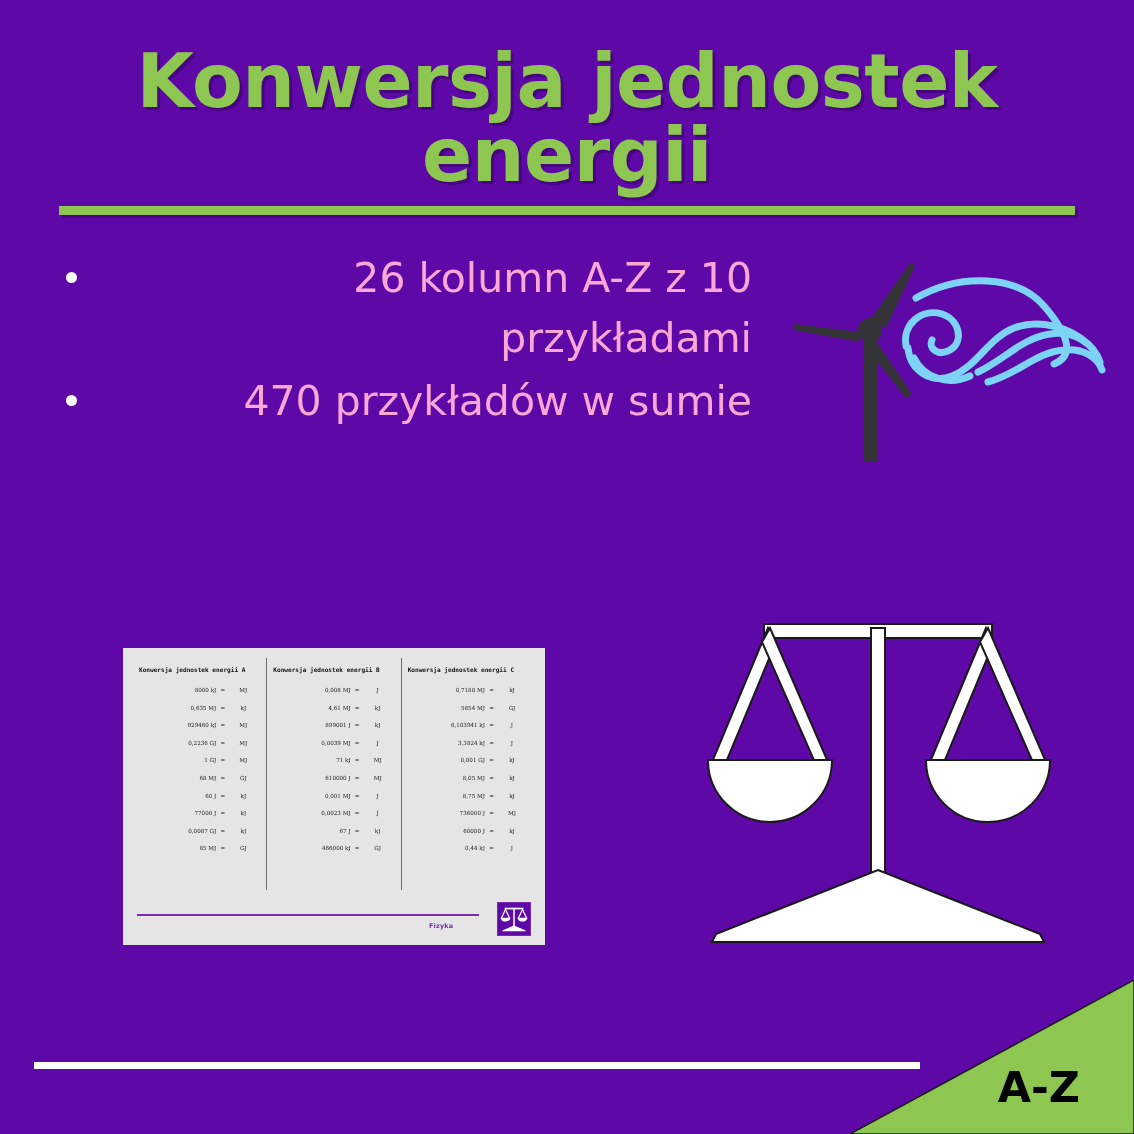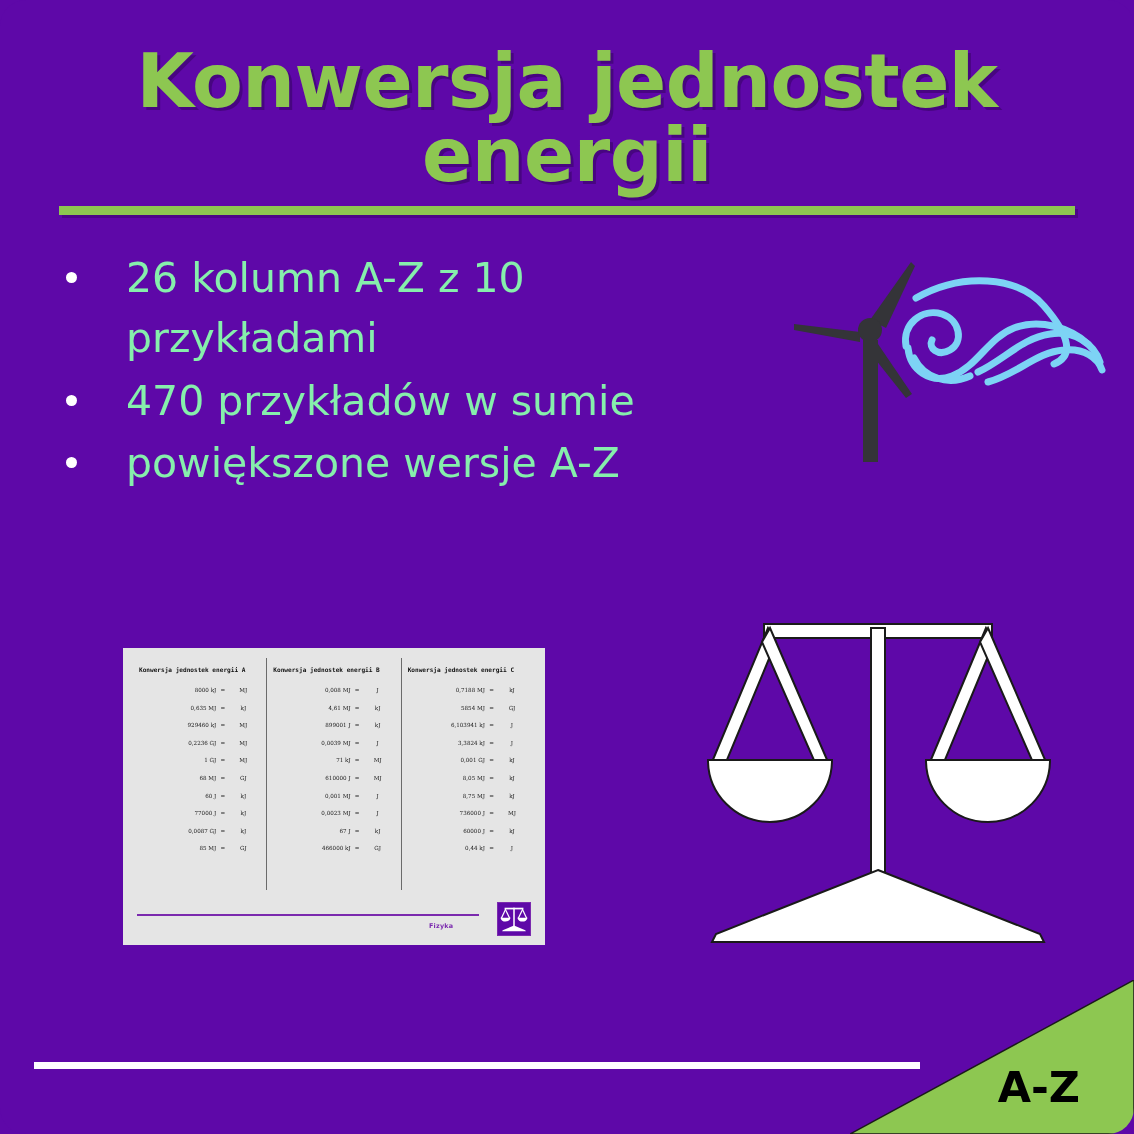--- a/index.html
+++ b/index.html
@@ -7,21 +7,20 @@
     padding: 0;
     background: #5E08A8;
   }
   .slide {
     position: relative;
     width: 1134px;
     height: 1134px;
     background: #5E08A8;
     overflow: hidden;
     font-family: "DejaVu Sans", sans-serif;
-    border-radius: 26px;
   }
 
   
   .title-wrap {
     position: absolute;
     left: 0;
     top: 44px;
     width: 1134px;
     text-align: center;
   }
@@ -54,22 +53,23 @@
     margin: 0;
     padding: 0;
     color: #FFFFFF;
   }
   .bullets li {
     position: relative;
     font-size: 41px;
     line-height: 1.47;
     padding-left: 74px;
     margin-bottom: 2px;
-    color: #86efac;
+    color: #f9a8d4;
     font-family: "DejaVu Sans", sans-serif;
+    text-align: right;
   }
   .bullets li .dot {
     position: absolute;
     left: 14px;
     top: 24px;
     width: 11px;
     height: 11px;
     border-radius: 50%;
     background: #FFFFFF;
   }
@@ -224,24 +224,20 @@
   </div>
 
   <ul class="bullets">
     <li>
       <span class="dot"></span>
       <span>26 kolumn A-Z z 10 przykładami</span>
     </li>
     <li>
       <span class="dot"></span>
       <span>470 przykładów w sumie</span>
-    </li>
-    <li>
-      <span class="dot"></span>
-      <span>powiększone wersje A-Z</span>
     </li>
   </ul>
 
   <div class="turbine">
     <svg viewBox="0 0 330 232" width="330" height="232" xmlns="http://www.w3.org/2000/svg">
       <g fill="#343438">
         <path d="M88 68 L129 10 L133 14 L104 76 Z"></path>
         <path d="M78 80 L12 72 L12 78 L78 90 Z"></path>
         <path d="M96 92 L130 142 L124 146 L86 98 Z"></path>
         <circle cx="88" cy="78" r="12"></circle>

